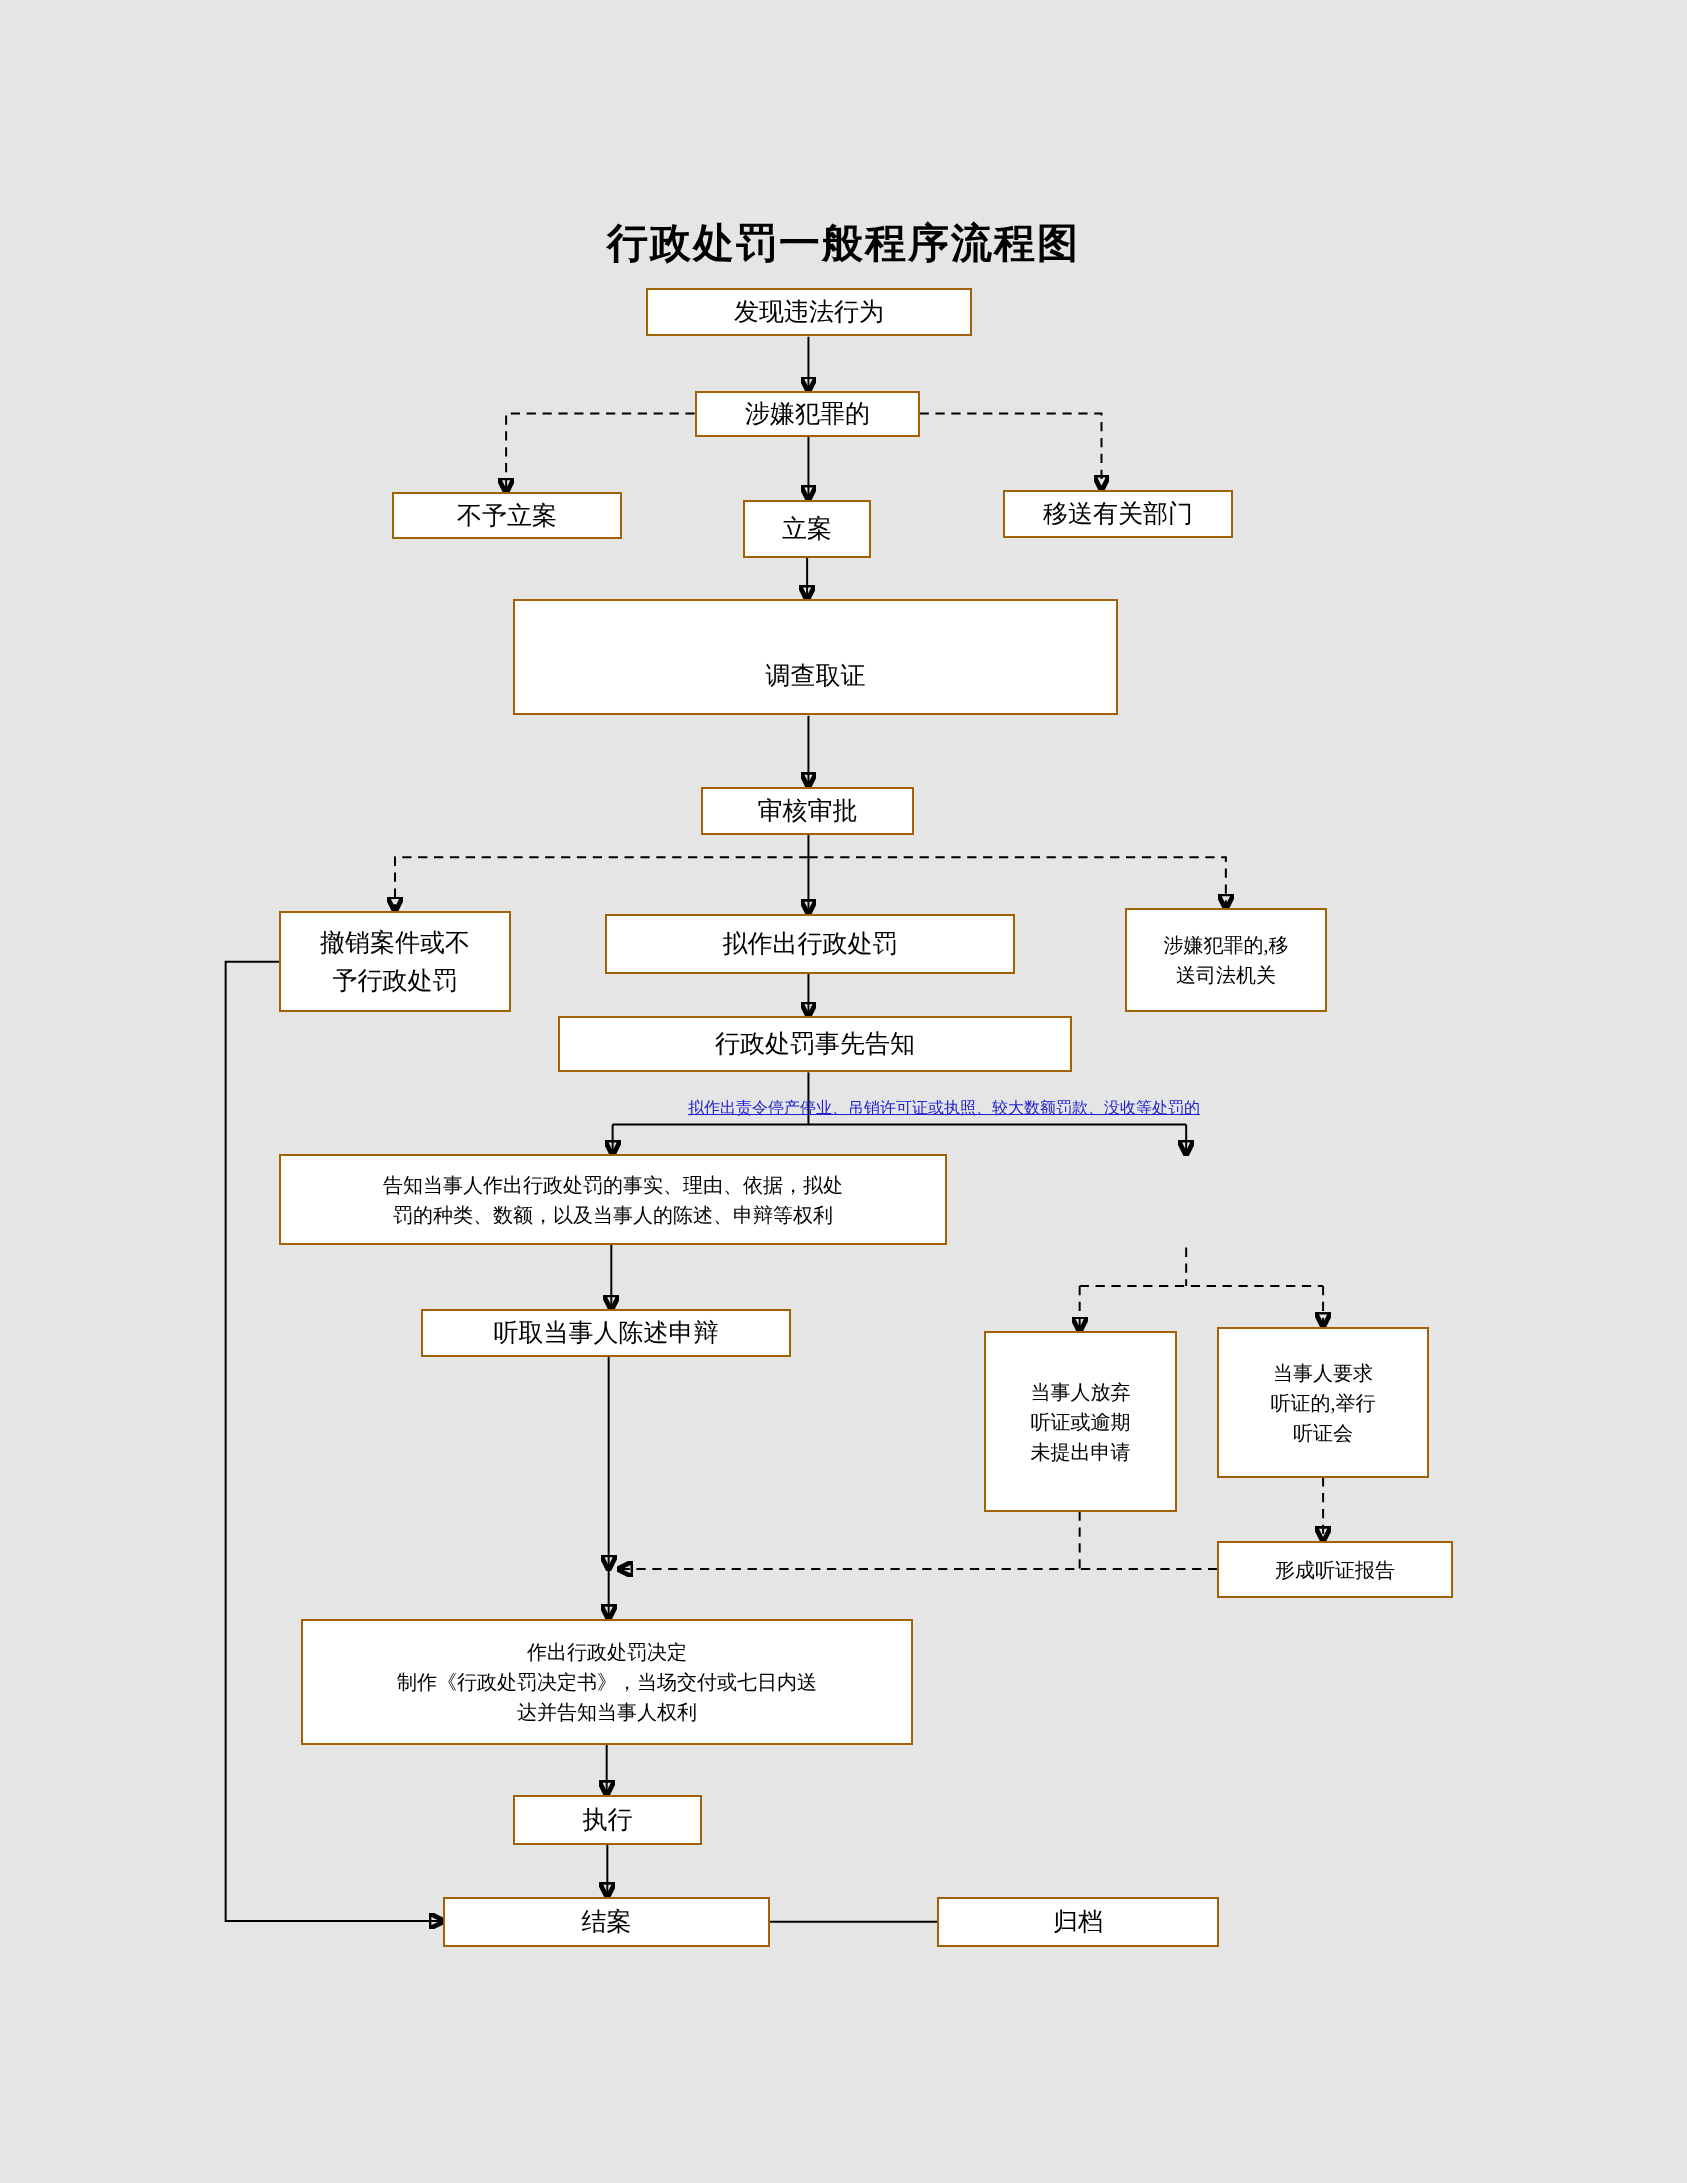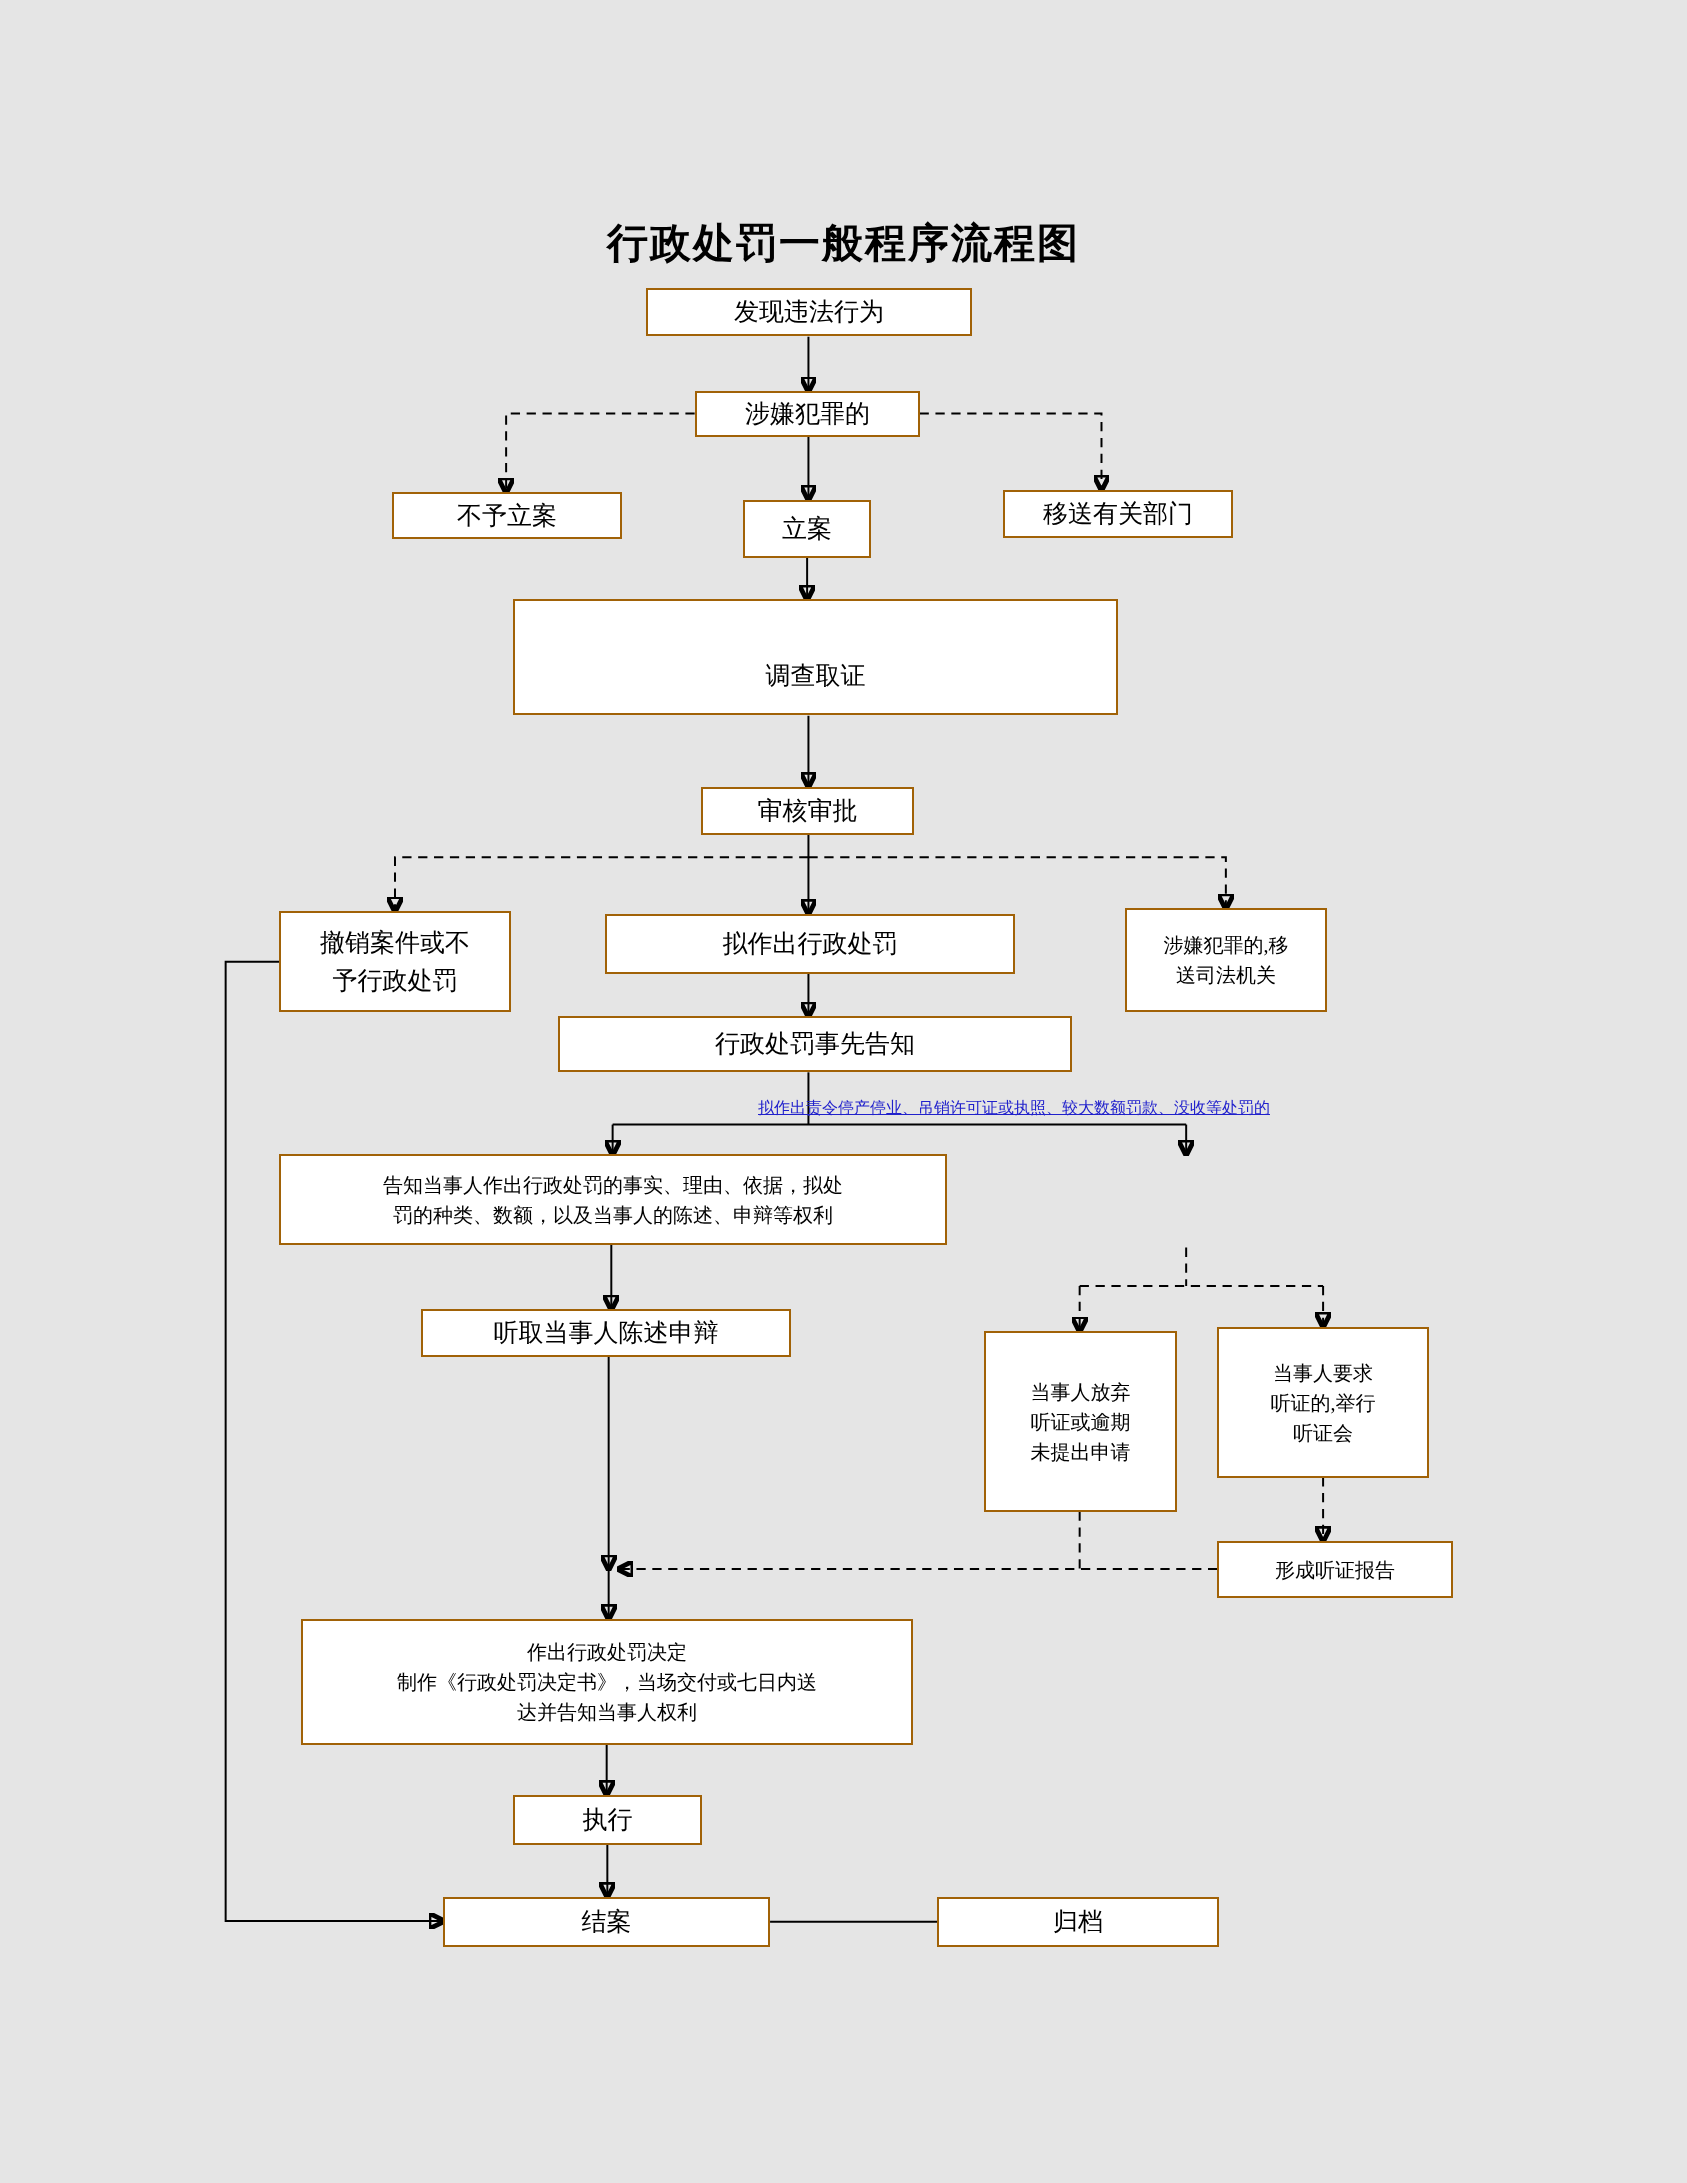--- a/index.html
+++ b/index.html
@@ -41,21 +41,21 @@
   .box.small{font-size:20px;}
   .box.investigate{
     display:block;
     overflow:hidden;
     padding-top:18px;
   }
   .inv-title{font-size:25px;text-align:center;margin-bottom:8px;}
   .note-blue{
     position:absolute;
     left:688px;top:1098px;width:582px;
-    text-align:right;
+    text-align:left;
     font-size:16px;
     color:#2121cc;
     text-decoration:underline;
     white-space:nowrap;
   }
   svg path{fill:none;stroke:#000000;stroke-width:3;}
   svg path.d{stroke-dasharray:14 10;}
 </style>
 </head>
 <body>

